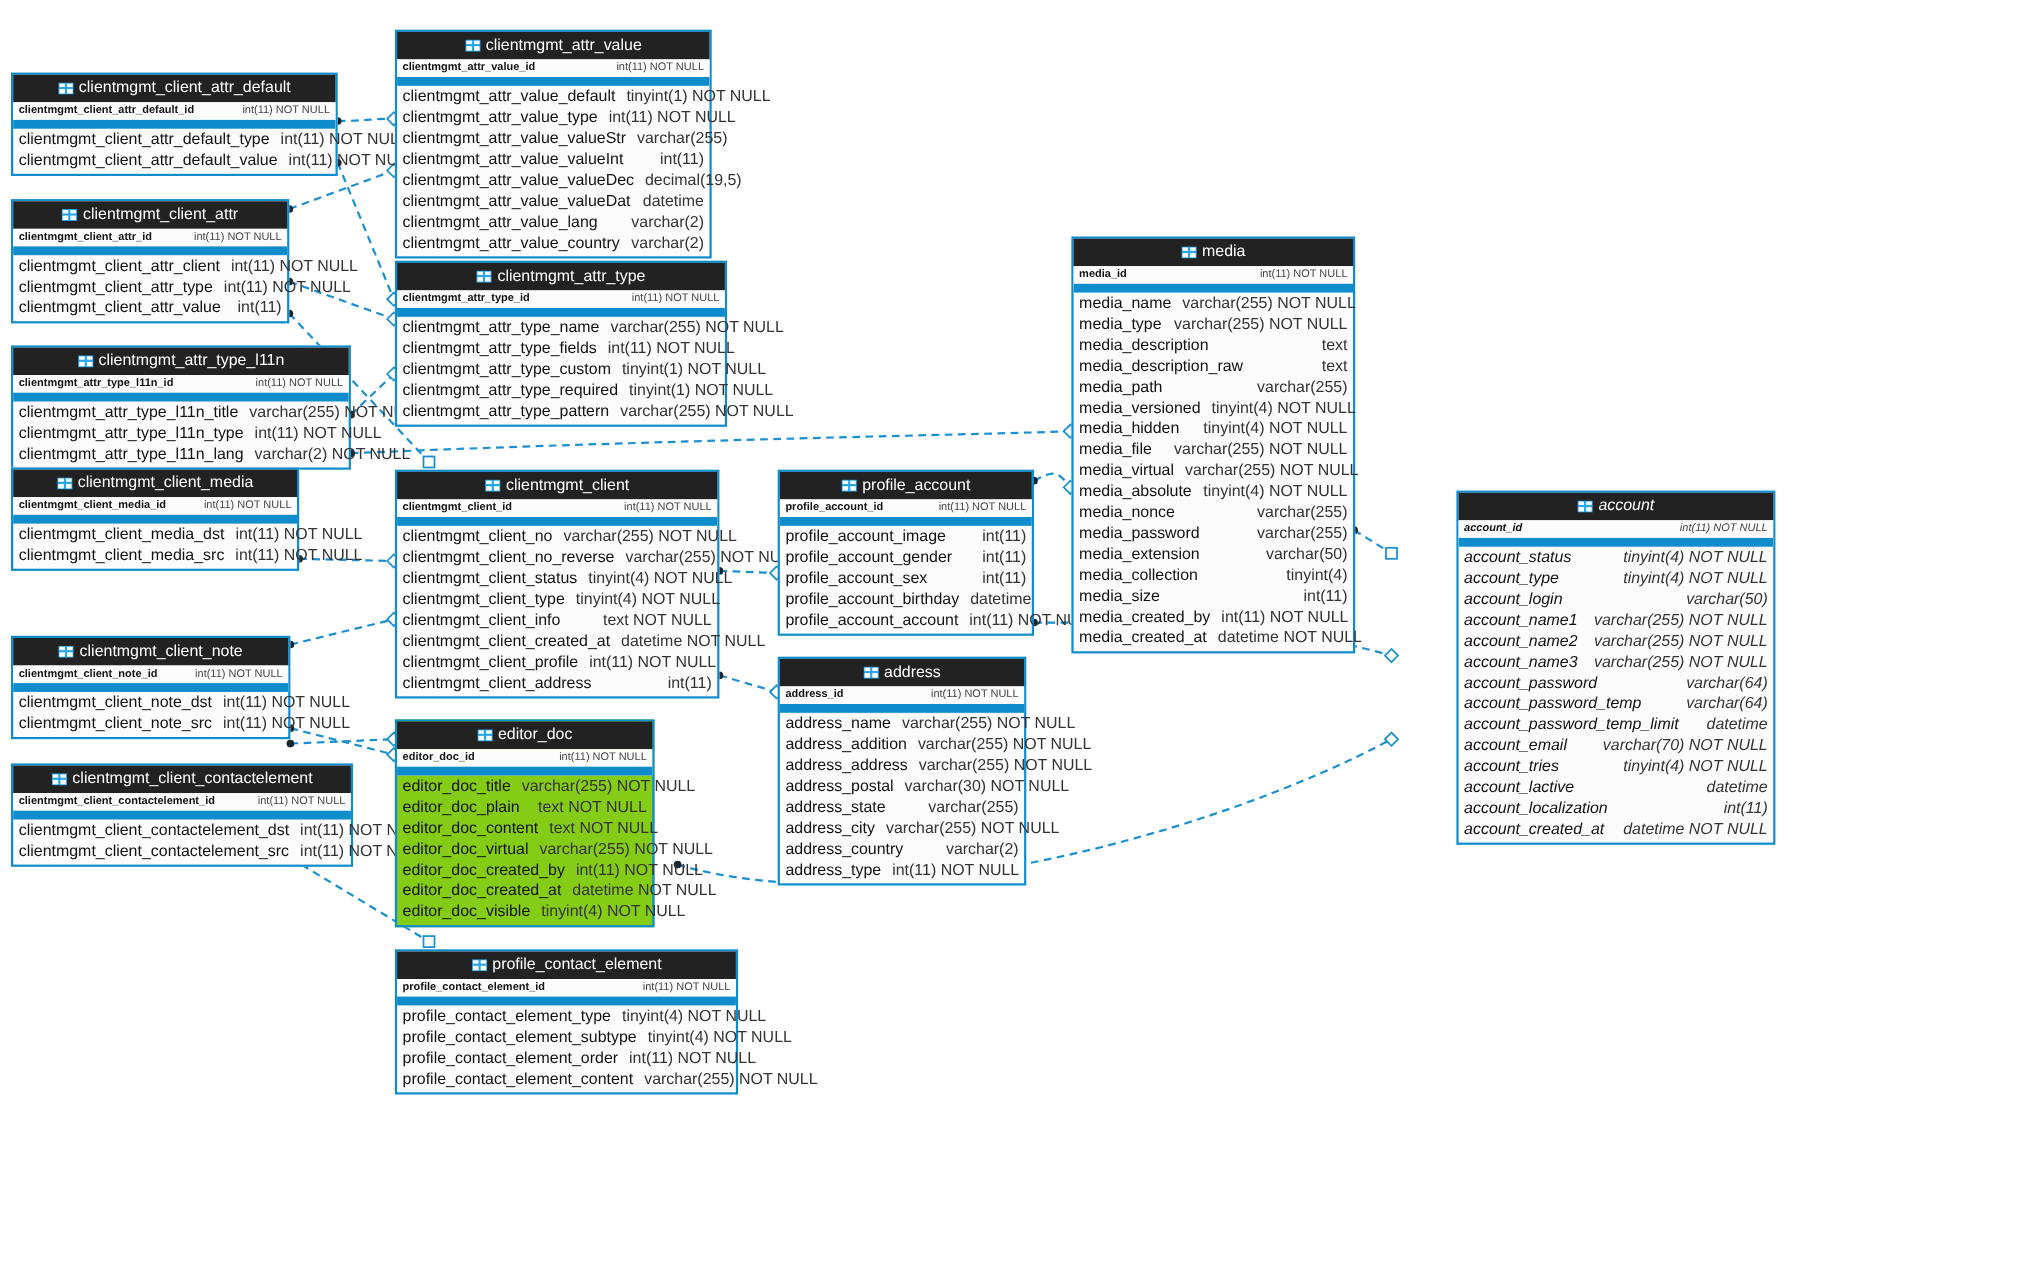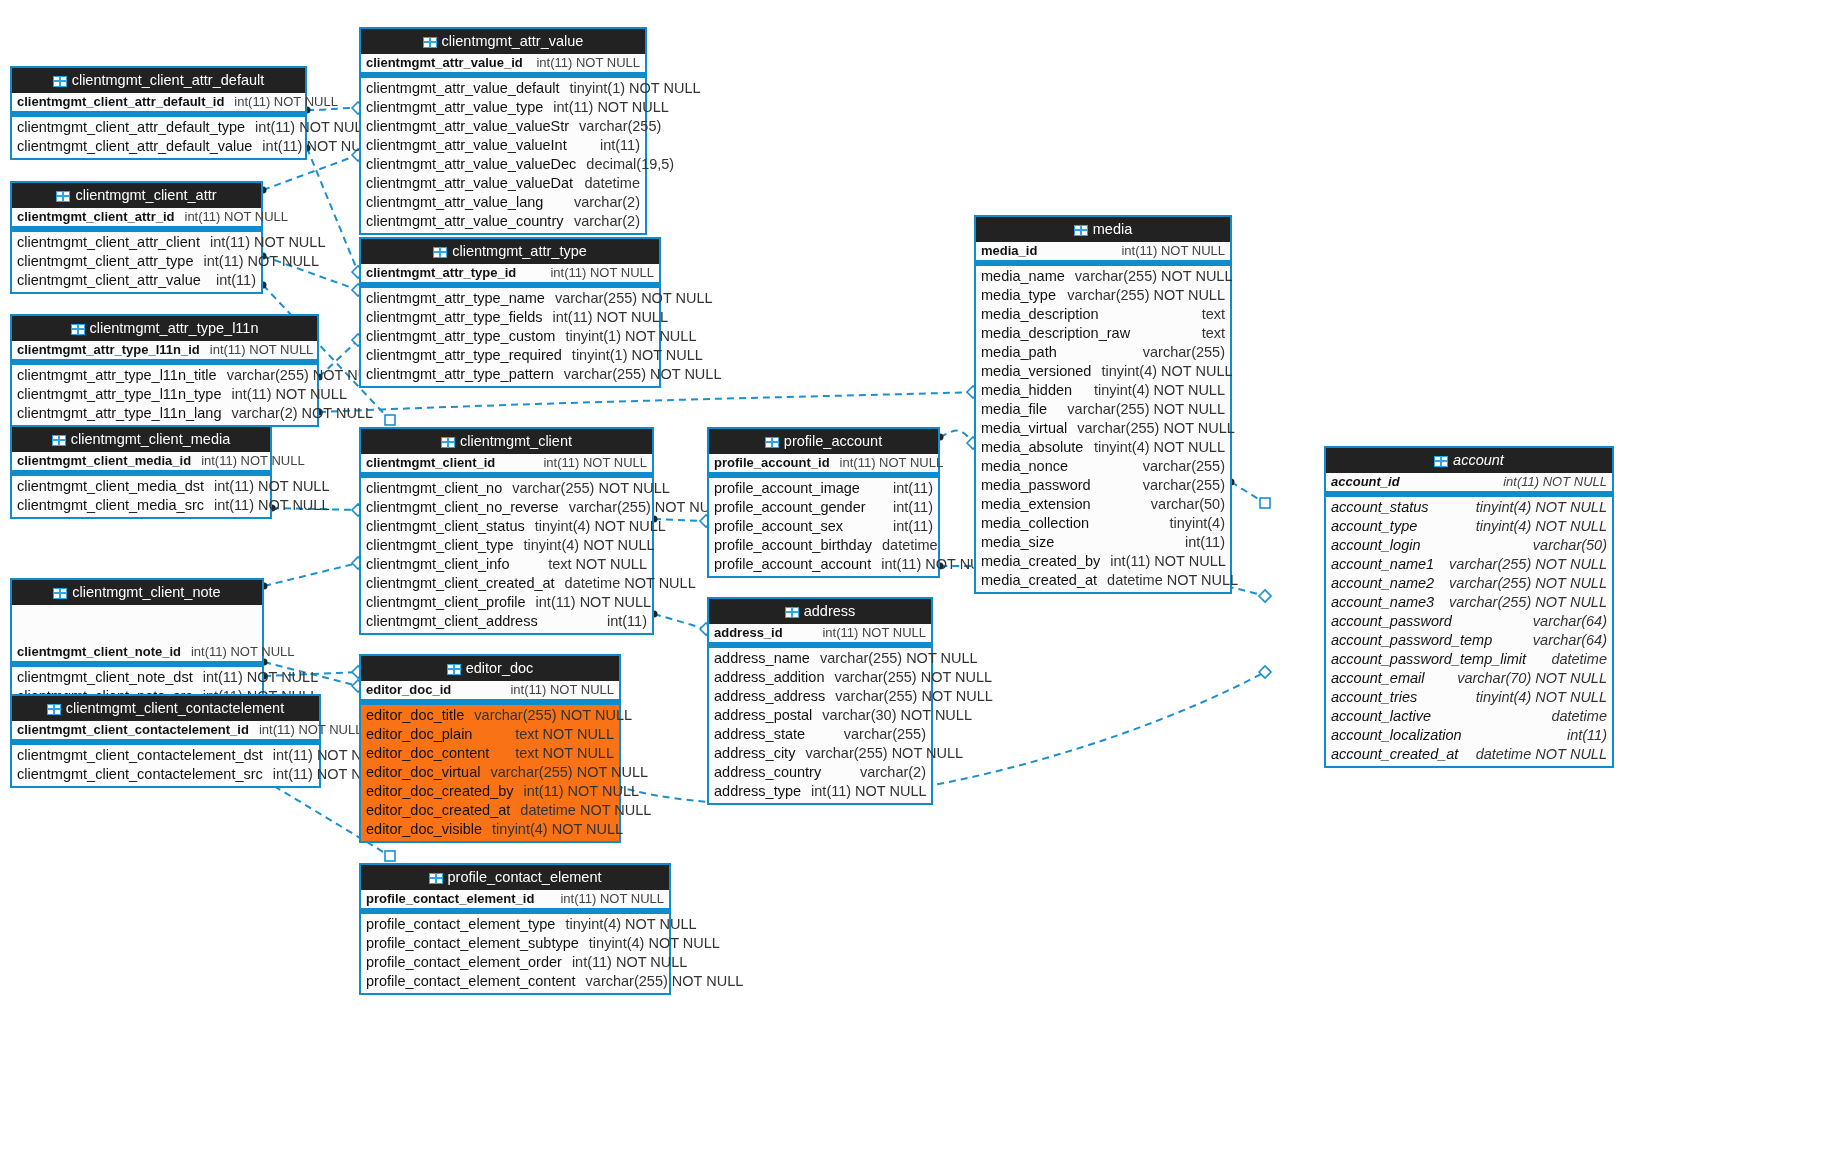--- a/index.html
+++ b/index.html
@@ -6,22 +6,22 @@
   body{font-family:"Liberation Sans","DejaVu Sans",sans-serif;}
   #canvas{position:relative;width:1842px;height:1170px;background:#ffffff;overflow:hidden;}
   svg#links{position:absolute;left:0;top:0;width:1842px;height:1170px;pointer-events:none;}
 
   .table{position:absolute;border:2px solid #0f8ccc;background:#fcfcfc;box-sizing:border-box;
          box-shadow:0 0 0 0 rgba(0,0,0,0);}
   .tbl-title{background:#222222;color:#ffffff;font-size:14.5px;line-height:25px;height:25px;
              text-align:center;white-space:nowrap;overflow:hidden;}
   .tbl-title .ico{display:inline-block;vertical-align:-2px;margin-right:5px;}
   .pk-row{display:flex;justify-content:space-between;align-items:center;
-          font-size:13px;line-height:24px;height:24px;padding:0 5px;color:#111;
-          border-bottom:6px solid #404040;background:#fcfcfc;box-sizing:border-box;white-space:nowrap;}
+          font-size:10px;line-height:24px;height:24px;padding:0 5px;color:#111;
+          border-bottom:8px solid #404040;background:#fcfcfc;box-sizing:border-box;white-space:nowrap;}
   .pk-row .nm{font-weight:bold;}
   .pk-row .ty{color:#444;margin-left:10px;}
   .cols{padding:1px 0 2px 0;}
   .col-row{display:flex;justify-content:space-between;align-items:center;
            font-size:14.5px;line-height:19px;height:19px;padding:0 5px;color:#111;
            white-space:nowrap;box-sizing:border-box;}
   .col-row .ty{color:#333;margin-left:10px;}
   .col-row .nm{color:#111;}
 </style>
 </head>
@@ -222,21 +222,21 @@
         </div>
       </div>
       <div class="table" style="left: 10px; top: 578px; width: 254px; border-color: rgb(15, 140, 204); background: rgb(252, 252, 252);">
         <div class="tbl-title" style="background: rgb(34, 34, 34);"><svg class="ico" width="14" height="11" viewBox="0 0 14 11">
             <rect x="0" y="0" width="14" height="11" fill="#29a7e8"></rect>
             <rect x="1" y="1" width="5" height="3" fill="#ffffff"></rect>
             <rect x="8" y="1" width="5" height="3" fill="#ffffff"></rect>
             <rect x="1" y="6" width="5" height="4" fill="#ffffff"></rect>
             <rect x="8" y="6" width="5" height="4" fill="#ffffff"></rect>
           </svg><span>clientmgmt_client_note</span></div>
-        <div class="pk-row" style="border-bottom-color: rgb(15, 140, 204); margin-top: 38px;">
+        <div class="pk-row" style="border-bottom-color: rgb(15, 140, 204);">
           <span class="nm">clientmgmt_client_note_id</span>
           <span class="ty">int(11) NOT NULL</span>
         </div>
         <div class="cols">
           <div class="col-row">
             <span class="nm">clientmgmt_client_note_dst</span>
             <span class="ty">int(11) NOT NULL</span>
           </div>
           <div class="col-row">
             <span class="nm">clientmgmt_client_note_src</span>
@@ -389,21 +389,21 @@
           <div class="col-row">
             <span class="nm">clientmgmt_client_profile</span>
             <span class="ty">int(11) NOT NULL</span>
           </div>
           <div class="col-row">
             <span class="nm">clientmgmt_client_address</span>
             <span class="ty">int(11)</span>
           </div>
         </div>
       </div>
-      <div class="table" style="left: 359px; top: 654px; width: 262px; border-color: rgb(15, 140, 204); background: #f97316;">
+      <div class="table" style="left: 359px; top: 654px; width: 236px; border-color: rgb(15, 140, 204); background: #84cc16;">
         <div class="tbl-title" style="background: rgb(34, 34, 34);"><svg class="ico" width="14" height="11" viewBox="0 0 14 11">
             <rect x="0" y="0" width="14" height="11" fill="#29a7e8"></rect>
             <rect x="1" y="1" width="5" height="3" fill="#ffffff"></rect>
             <rect x="8" y="1" width="5" height="3" fill="#ffffff"></rect>
             <rect x="1" y="6" width="5" height="4" fill="#ffffff"></rect>
             <rect x="8" y="6" width="5" height="4" fill="#ffffff"></rect>
           </svg><span>editor_doc</span></div>
         <div class="pk-row" style="border-bottom-color: rgb(15, 140, 204);">
           <span class="nm">editor_doc_id</span>
           <span class="ty">int(11) NOT NULL</span>

